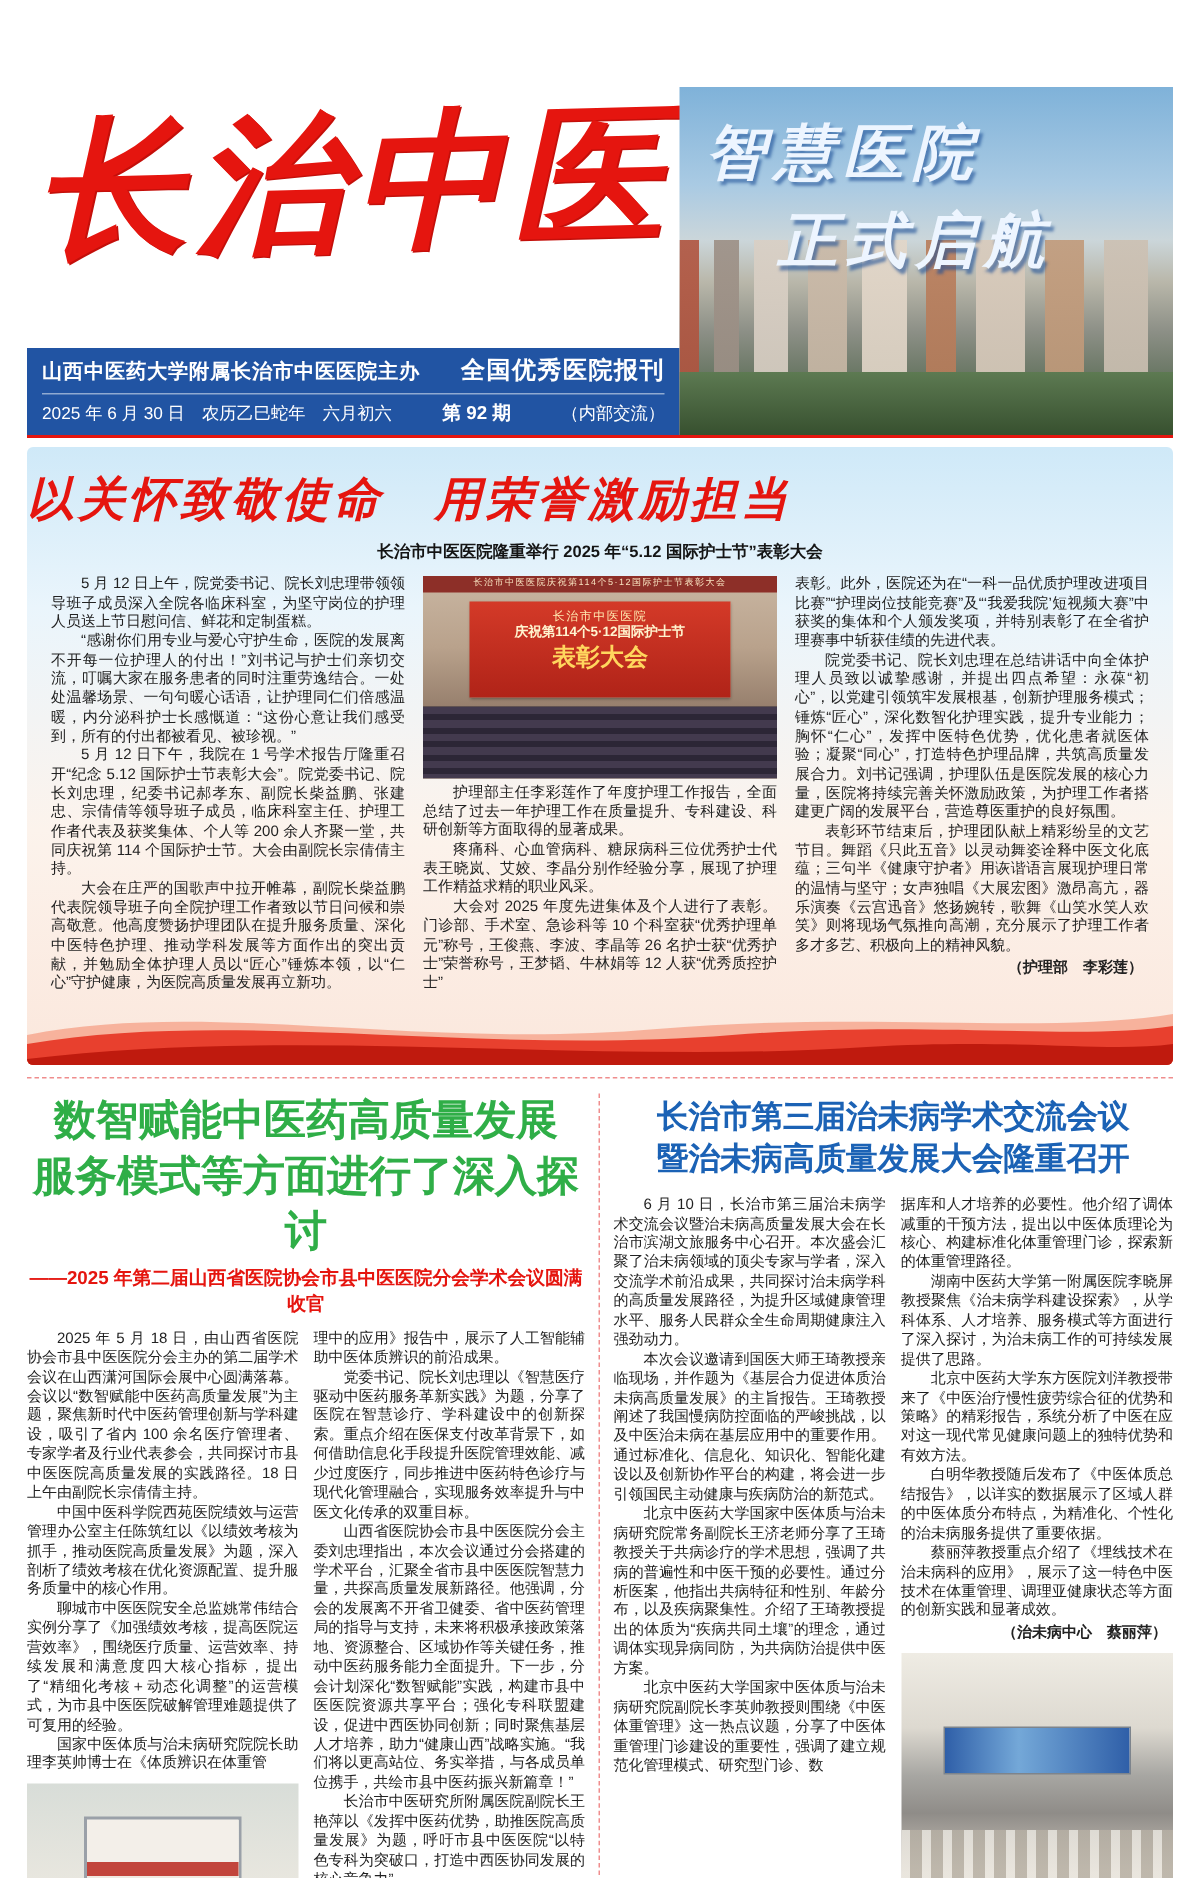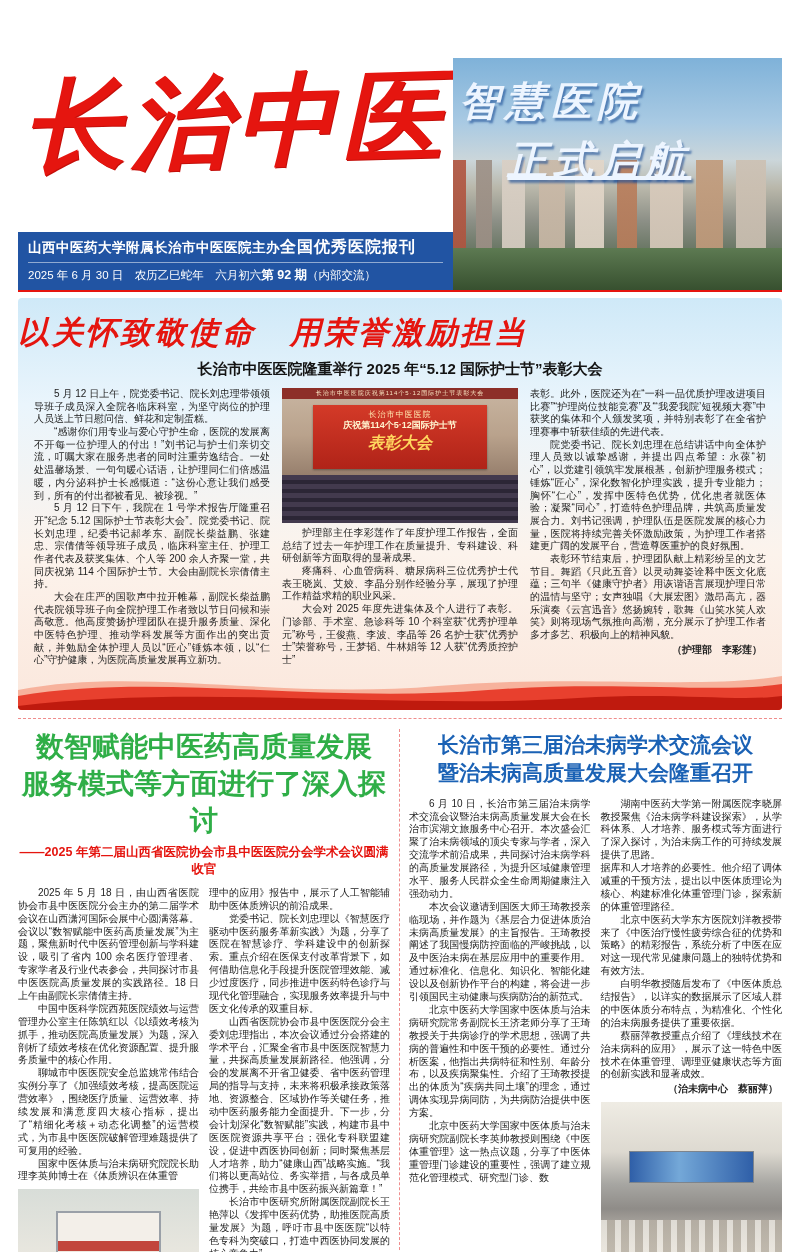--- a/index.html
+++ b/index.html
@@ -11,62 +11,62 @@
   
   .masthead { display:flex; height:290px; padding:0 18px; }
   .masthead-left { width:437px; display:flex; flex-direction:column; }
   .paper-title {
     flex:1; display:flex; align-items:center; justify-content:center;
     font-size:100px; font-weight:900; font-style:italic; color:#e5150f;
     letter-spacing:6px; margin-top:14px; transform:rotate(-1.5deg);
     text-shadow:1px 1px 0 #c40f0a;
   }
   .info-bar { height:58px; background:#2154a3; color:#fff; padding:5px 10px 5px; }
-  .ib-row { display:flex; align-items:baseline; }
+  .ib-row { display:flex; justify-content:space-between; align-items:baseline; }
   .ib-pub { font-size:13.5px; font-weight:bold; letter-spacing:.5px; }
   .ib-honor { font-size:16px; font-weight:bold; letter-spacing:1px; }
   .ib-row2 { margin-top:4px; padding-top:4px; border-top:1px solid rgba(255,255,255,.5); font-size:11.5px; }
   .ib-issue { font-weight:bold; font-size:12.5px; }
   .masthead-photo { width:330px; height:232px; margin:58px 0 0 auto; position:relative; overflow:hidden;
     background:linear-gradient(180deg,#7fb2d9 0%,#a9cae3 28%,#cbd6da 44%,#b9b7aa 56%,#8d9087 70%,#60705b 86%,#49493f 100%);
   }
   .masthead-photo::before { content:""; position:absolute; left:0; right:0; bottom:16%; height:40%; opacity:.9;
     background:linear-gradient(90deg,#b0543f 0 4%,transparent 4% 7%,#9c8f85 7% 12%,transparent 12% 15%,
       #d9cfc4 15% 22%,transparent 22% 26%,#c9b8a6 26% 34%,transparent 34% 37%,#e2d6c8 37% 46%,transparent 46% 50%,
       #b87c5a 50% 56%,transparent 56% 60%,#d8cabb 60% 70%,transparent 70% 74%,#c19a7a 74% 82%,transparent 82% 86%,
       #ccc0b2 86% 95%,transparent 95%);
   }
   .masthead-photo::after { content:""; position:absolute; left:0; right:0; bottom:0; height:18%;
     background:linear-gradient(180deg,#5d7a52,#37502f); }
-  .slogan { position:absolute; top:16px; left:6px; z-index:2; font-style:italic; font-weight:900;
+  .slogan { position:absolute; top:16px; left:17px; z-index:2; font-style:italic; font-weight:900;
     color:#edf5ff; text-shadow:2px 3px 2px rgba(28,78,150,.6); }
   .slogan-l1 { font-size:40px; letter-spacing:6px; }
-  .slogan-l2 { font-size:40px; letter-spacing:6px; margin-left:48px; margin-top:4px;text-decoration:underline; }
+  .slogan-l2 { font-size:40px; letter-spacing:6px; margin-left:48px; margin-top:4px; }
   .red-rule { height:2px; background:#e5150f; margin:0 18px; }
   
   .lead-card { position:relative; margin:6px 18px 0; height:412px; border-radius:4px; overflow:hidden;
     background:linear-gradient(180deg,#cfe9f8 0%,#eaf5fc 26%,#fcf3ec 62%,#fbe7dc 100%); }
   .lead-headline { margin:14px 0 0; text-align:left; font-size:31px; font-weight:900; font-style:italic;
     color:#e5150f; letter-spacing:3px; }
-  .lead-subhead { margin:6px 0 9px; text-align:center; font-size:15px; font-weight:bold; color:#141414; }
+  .lead-subhead { margin:6px 0 9px; text-align:center; font-size:11px; font-weight:bold; color:#141414; }
   .lead-cols { display:flex; gap:12px; padding:0 16px; height:282px; overflow:hidden; }
   .lead-col { flex:1; font-size:10px; line-height:1.27; color:#222; }
   .para { margin:0; text-indent:2em; text-align:justify; }
   .cont { text-indent:0; }
   .byline { text-align:right; font-weight:bold; font-size:10px; padding-right:4px; margin-top:2px; }
   
   .lead-photo { position:relative; height:135px; margin-bottom:4px; overflow:hidden;
     background:linear-gradient(180deg,#c9b6a2 0%,#b9a28c 35%,#6e5648 100%); }
   .lp-top { height:11px; background:#8d2f28; color:#f8e3c0; font-size:6px; text-align:center;
     line-height:11px; overflow:hidden; letter-spacing:1px; }
   .lp-screen { position:absolute; left:13%; top:17px; width:74%; height:64px; text-align:center; padding-top:5px;
     background:linear-gradient(180deg,#d43a28,#b02318); box-shadow:0 1px 2px rgba(0,0,0,.35); }
   .lp-s1 { font-size:8px; letter-spacing:1px; color:#ffe9b0; }
   .lp-s2 { font-size:9px; font-weight:bold; color:#fff4cf; }
-  .lp-s3 { font-size:16px; font-weight:900; font-style:italic; color:#ffd65e; margin-top:1px; }
+  .lp-s3 { font-size:16px; font-weight:900; color:#ffd65e; margin-top:1px; }
   .lp-aud { position:absolute; left:0; right:0; bottom:0; height:48px;
     background:repeating-linear-gradient(180deg,#433a4e 0 5px,#2c2636 5px 9px); }
   .wave { position:absolute; bottom:0; left:0; width:100%; height:54px; display:block; }
   
   .bottom { display:flex; margin:8px 18px 0; padding-top:10px; border-top:1px dashed #ef8d8d; height:542px; overflow:hidden; }
   .article-left { width:372px; }
   .v-div { border-left:1px dashed #ef8d8d; margin:0 9px; }
   .article-right { flex:1; }
   .green-title { margin:0 0 4px; text-align:center; font-size:28px; line-height:1.32; font-weight:900; color:#2fae47; }
   .red-subtitle { text-align:center; font-size:12.5px; font-weight:bold; color:#e5150f; margin-bottom:9px; }
@@ -193,22 +193,22 @@
       <div class="b-col">
         <div>
             <p class="para">6 月 10 日，长治市第三届治未病学术交流会议暨治未病高质量发展大会在长治市滨湖文旅服务中心召开。本次盛会汇聚了治未病领域的顶尖专家与学者，深入交流学术前沿成果，共同探讨治未病学科的高质量发展路径，为提升区域健康管理水平、服务人民群众全生命周期健康注入强劲动力。</p>
             <p class="para">本次会议邀请到国医大师王琦教授亲临现场，并作题为《基层合力促进体质治未病高质量发展》的主旨报告。王琦教授阐述了我国慢病防控面临的严峻挑战，以及中医治未病在基层应用中的重要作用。通过标准化、信息化、知识化、智能化建设以及创新协作平台的构建，将会进一步引领国民主动健康与疾病防治的新范式。</p>
             <p class="para">北京中医药大学国家中医体质与治未病研究院常务副院长王济老师分享了王琦教授关于共病诊疗的学术思想，强调了共病的普遍性和中医干预的必要性。通过分析医案，他指出共病特征和性别、年龄分布，以及疾病聚集性。介绍了王琦教授提出的体质为“疾病共同土壤”的理念，通过调体实现异病同防，为共病防治提供中医方案。</p>
             <p class="para">北京中医药大学国家中医体质与治未病研究院副院长李英帅教授则围绕《中医体重管理》这一热点议题，分享了中医体重管理门诊建设的重要性，强调了建立规范化管理模式、研究型门诊、数</p>
           </div>
       </div>
       <div class="b-col">
         <div>
+            <p class="para cont">据库和人才培养的必要性。他介绍了调体减重的干预方法，提出以中医体质理论为核心、构建标准化体重管理门诊，探索新的体重管理路径。</p>
             <p class="para">湖南中医药大学第一附属医院李晓屏教授聚焦《治未病学科建设探索》，从学科体系、人才培养、服务模式等方面进行了深入探讨，为治未病工作的可持续发展提供了思路。</p>
-            <p class="para cont">据库和人才培养的必要性。他介绍了调体减重的干预方法，提出以中医体质理论为核心、构建标准化体重管理门诊，探索新的体重管理路径。</p>
             <p class="para">北京中医药大学东方医院刘洋教授带来了《中医治疗慢性疲劳综合征的优势和策略》的精彩报告，系统分析了中医在应对这一现代常见健康问题上的独特优势和有效方法。</p>
             <p class="para">白明华教授随后发布了《中医体质总结报告》，以详实的数据展示了区域人群的中医体质分布特点，为精准化、个性化的治未病服务提供了重要依据。</p>
             <p class="para">蔡丽萍教授重点介绍了《埋线技术在治未病科的应用》，展示了这一特色中医技术在体重管理、调理亚健康状态等方面的创新实践和显著成效。</p>
           </div>
         <div class="byline">（治未病中心　蔡丽萍）</div>
         <div class="right-photo"></div>
       </div>
     </div>
   </article>
 </div>

